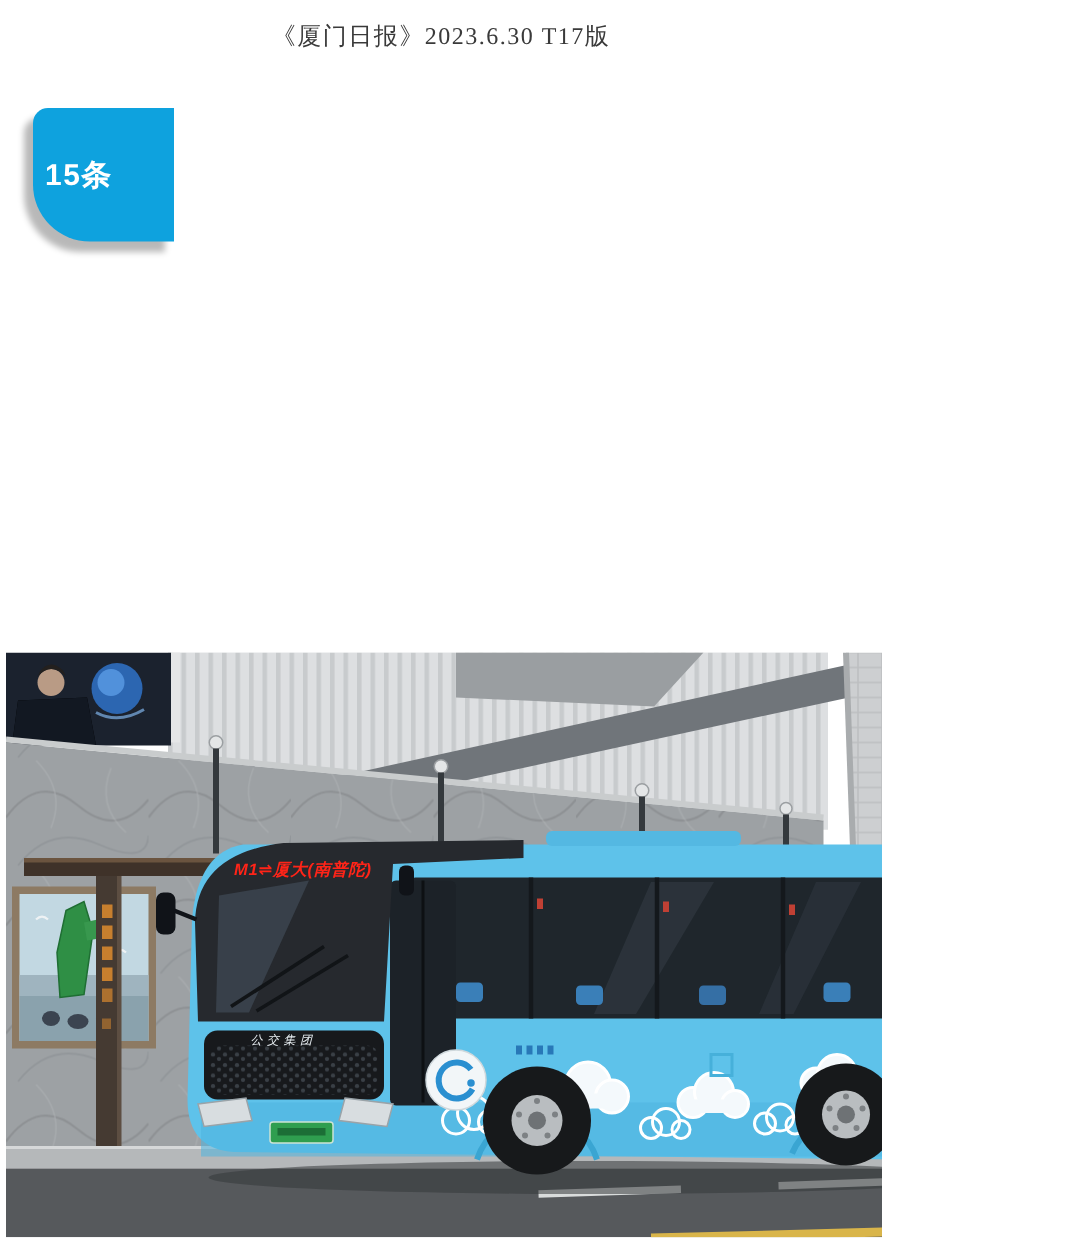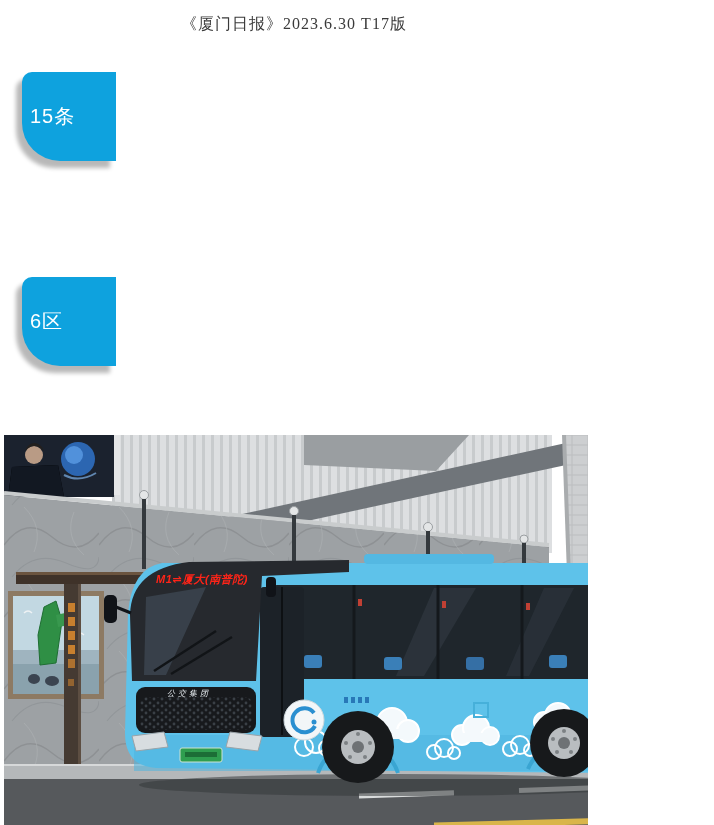--- a/index.html
+++ b/index.html
@@ -4,21 +4,21 @@
 <style>
   html,body{margin:0;padding:0;background:#ffffff;}
   .page{position:relative;width:588px;height:825px;background:#fff;overflow:hidden;
         font-family:"Liberation Sans","DejaVu Sans",sans-serif;}
   .header{position:absolute;top:14px;left:0;width:100%;text-align:center;
           font-family:"Liberation Serif","DejaVu Serif",serif;
           font-size:16px;color:#3a3a3a;letter-spacing:1px;}
   .badge{position:absolute;left:22px;width:94px;height:89px;background:#0ea2de;
          border-radius:10px 0 0 38px;box-shadow:-6px 7px 4px rgba(0,0,0,0.28);
          display:flex;align-items:center;padding-left:8px;box-sizing:border-box;z-index:1;}
-  .badge span{color:#ffffff;font-size:20px;font-weight:normal;letter-spacing:1px;}
+  .badge span{color:#ffffff;font-size:20px;font-weight:bold;letter-spacing:1px;}
   .card{position:absolute;left:78px;width:622px;background:#ffffff;z-index:2;
         border:1px solid #ececec;box-shadow:2px 3px 7px rgba(0,0,0,0.18);
         box-sizing:border-box;padding:16px 20px 0 16px;}
   .para{margin:0;font-size:15px;line-height:25px;color:#1a1a1a;text-align:justify;
         letter-spacing:0.6px;}
   .t.red{color:#e60012;}
   .t.bold{font-weight:bold;letter-spacing:1.2px;}
   #badge1{top:72px;} #card1{top:85px;height:167px;}
   #badge2{top:277px;} #card2{top:290px;height:138px;}
   .photo{position:absolute;left:4px;top:435px;width:700px;height:390px;font-style:italic;}
@@ -28,23 +28,20 @@
 <body>
 
 <div class="page">
 
   <div class="header">《厦门日报》2023.6.30 T17版</div>
 
   <div class="badge" id="badge1">
     <span>15条</span>
   </div>
 
-  <div class="badge" id="badge2">
-    <span>6区</span>
-  </div>
 
   <div class="photo">
   <svg viewBox="0 0 700 390" width="700" height="390">
     <defs>
       <pattern id="leaf" width="95" height="72" patternUnits="userSpaceOnUse">
         <rect width="95" height="72" fill="#9da1a4"></rect>
         <path d="M0,38 Q22,8 48,30 T95,26" stroke="#878b8e" stroke-width="1.5" fill="none" opacity="0.7"></path>
         <path d="M8,70 Q30,42 62,56 T95,50" stroke="#8b8f92" stroke-width="1.2" fill="none" opacity="0.6"></path>
         <path d="M20,0 Q40,20 30,45" stroke="#b0b4b6" stroke-width="1" fill="none" opacity="0.5"></path>
         <path d="M70,5 Q60,30 80,48" stroke="#b0b4b6" stroke-width="1" fill="none" opacity="0.5"></path>

